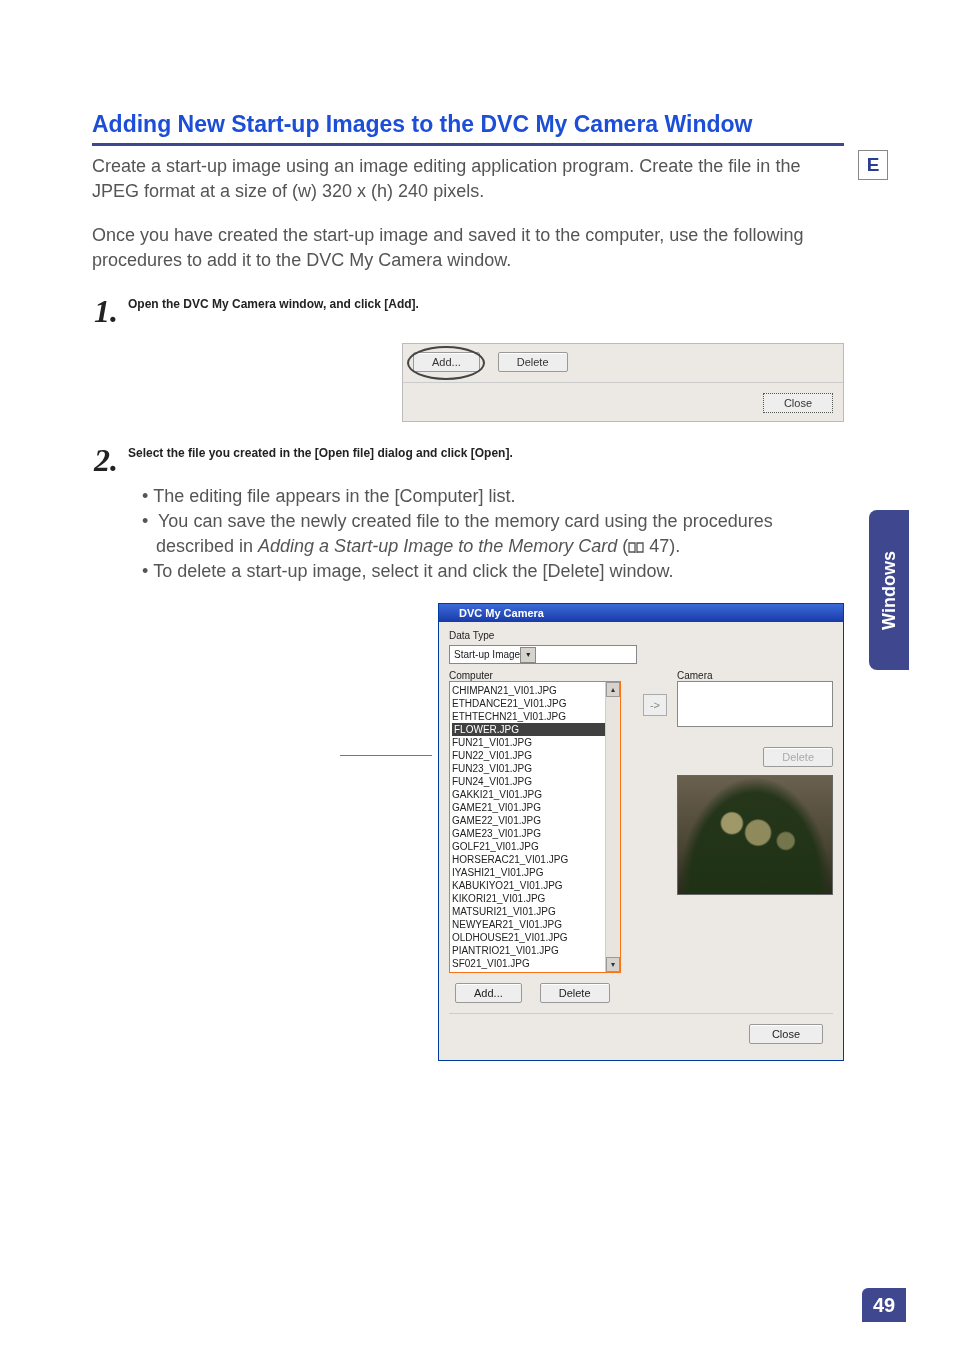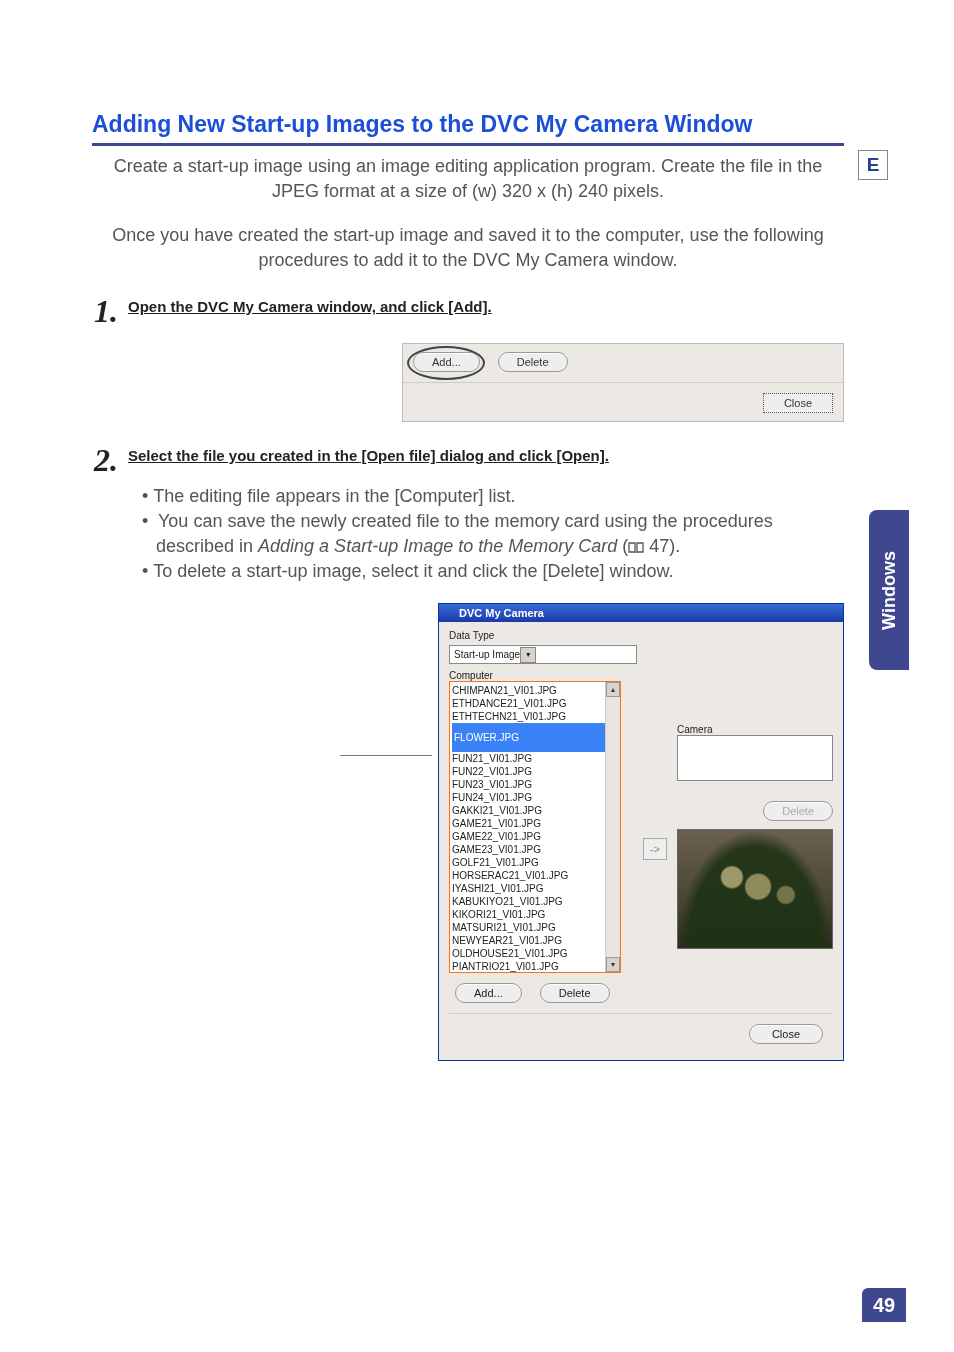--- a/index.html
+++ b/index.html
@@ -57,45 +57,43 @@
     margin: 0 0 4px 0;
     border-bottom: 3px solid #3f478f;
     padding-bottom: 4px;
     line-height: 1.25;
   }
   p.body {
     font-size: 18px;
     line-height: 1.38;
     margin: 8px 0 0 0;
     color: #555;
-    text-align: center;
   }
   .step {
     display: flex;
     align-items: flex-start;
     margin-top: 22px;
     gap: 10px;
   }
   .step-num {
     font-family: Georgia, "Times New Roman", serif;
     font-style: italic;
     font-weight: bold;
     font-size: 32px;
     color: #222;
     line-height: 1;
     min-width: 26px;
     text-align: right;
   }
   .step-text {
-    font-size: 15px;
+    font-size: 12px;
     font-weight: bold;
     color: #222;
     line-height: 1.3;
     padding-top: 2px;
-    text-decoration: underline;
   }
   ul.bullets {
     list-style: none;
     padding: 0 0 0 50px;
     margin: 8px 0 0 0;
   }
   ul.bullets li {
     font-size: 18px;
     color: #555;
     line-height: 1.38;
@@ -117,21 +115,21 @@
   }
   .toolbar-shot .row1 {
     padding: 8px 10px 10px 10px;
     display: flex;
     gap: 18px;
     align-items: center;
   }
   .btn-win {
     background: #eee;
     border: 1px solid #999;
-    border-radius: 10px;
+    border-radius: 2px;
     padding: 3px 18px;
     font-size: 11px;
     box-shadow: 0 1px 0 #fff inset;
   }
   .oval {
     position: absolute;
     border: 2px solid #444;
     border-radius: 50%/50%;
     pointer-events: none;
   }
@@ -199,31 +197,31 @@
     height: 17px;
     padding: 0 2px 0 4px;
   }
   .dropdown .arrow {
     width: 14px; height: 14px;
     background: #d6d3ce;
     border: 1px solid #888;
     display: flex; align-items:center; justify-content:center;
     font-size: 8px;
   }
-  .cols { display: flex; gap: 10px; align-items: center; margin-top: 6px;}
+  .cols { display: flex; gap: 10px; align-items: flex-start; margin-top: 6px;}
   .listbox {
     border: 1px solid #f97316;
     background: #fff;
     width: 170px;
     height: 290px;
     overflow: hidden;
     position: relative;
   }
   .listbox .content { padding: 2px 2px; font-size: 10px; line-height: 13px; white-space: nowrap; }
-  .listbox .hl { background: #3b82f6; color: #fff; padding: 8px 2px; display: inline-block; width: calc(100% - 4px); }
+  .listbox .hl { background: #404040; color: #fff; padding: 0 2px; display: inline-block; width: calc(100% - 4px); }
   .scrollbar {
     position: absolute;
     right: 0; top: 0; bottom: 0;
     width: 14px;
     background: #e8e5df;
     border-left: 1px solid #ccc;
     display: flex; flex-direction: column; justify-content: space-between;
   }
   .sb-btn {
     height: 13px;

